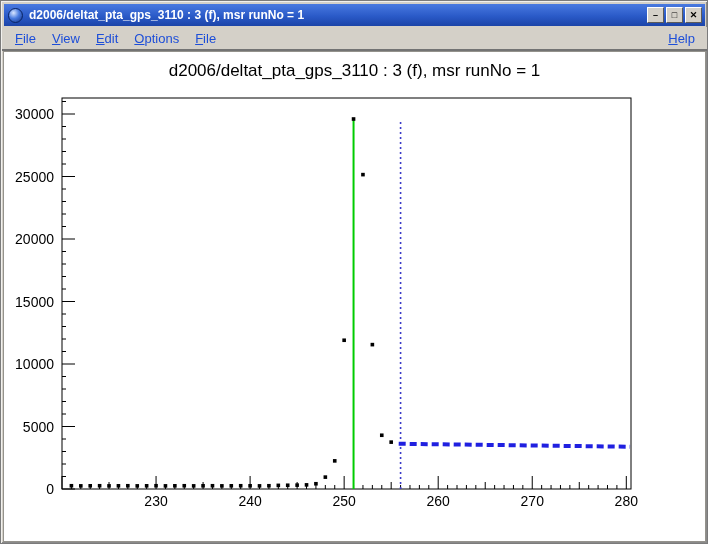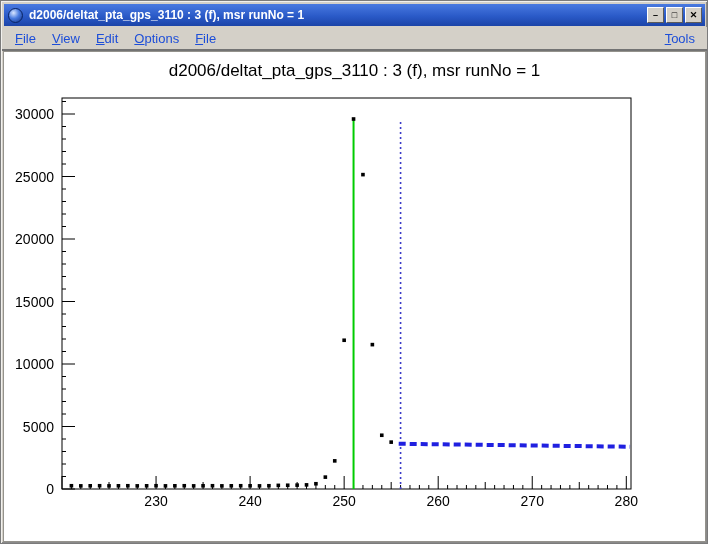--- a/index.html
+++ b/index.html
@@ -42,21 +42,21 @@
       <button class="win-btn">✕</button>
     </span>
   </div>
 
   <div class="menubar">
     <span class="menu-item">File</span>
     <span class="menu-item">View</span>
     <span class="menu-item">Edit</span>
     <span class="menu-item">Options</span>
     <span class="menu-item">File</span>
-    <span class="menu-item menu-help">Tools</span>
+    <span class="menu-item menu-help">Help</span>
   </div>
 
   <div class="canvas">
     <div class="plot-title">d2006/deltat_pta_gps_3110 : 3 (f), msr runNo = 1</div>
     <svg id="plot-svg" class="plot-svg" width="701" height="489" viewBox="0 0 701 489">
         <line x1="58" x2="58" y1="437" y2="424" stroke="#000" stroke-width="1"></line>
         <line x1="67.40495867768595" x2="67.40495867768595" y1="437" y2="433" stroke="#000" stroke-width="1"></line>
         <line x1="76.80991735537191" x2="76.80991735537191" y1="437" y2="433" stroke="#000" stroke-width="1"></line>
         <line x1="86.21487603305785" x2="86.21487603305785" y1="437" y2="433" stroke="#000" stroke-width="1"></line>
         <line x1="95.6198347107438" x2="95.6198347107438" y1="437" y2="433" stroke="#000" stroke-width="1"></line>

